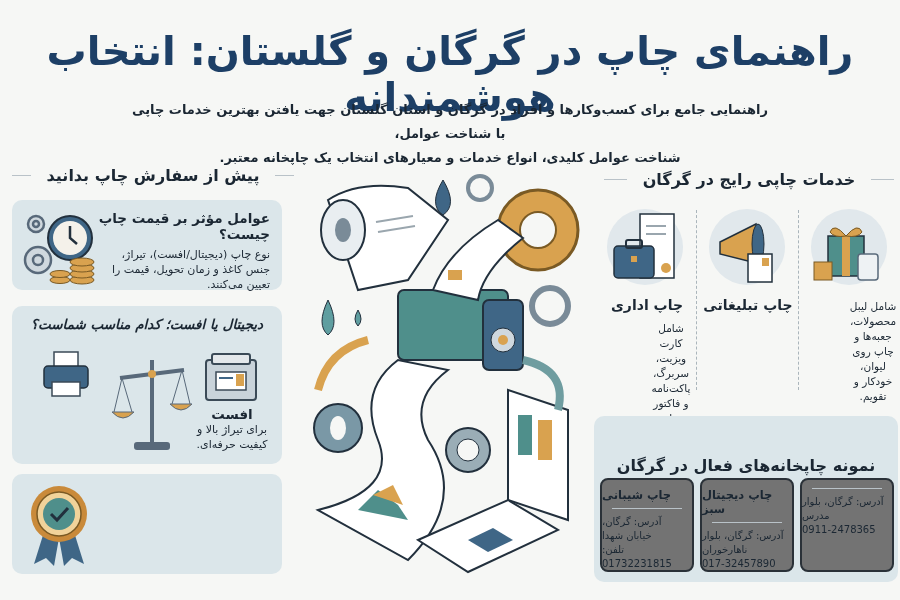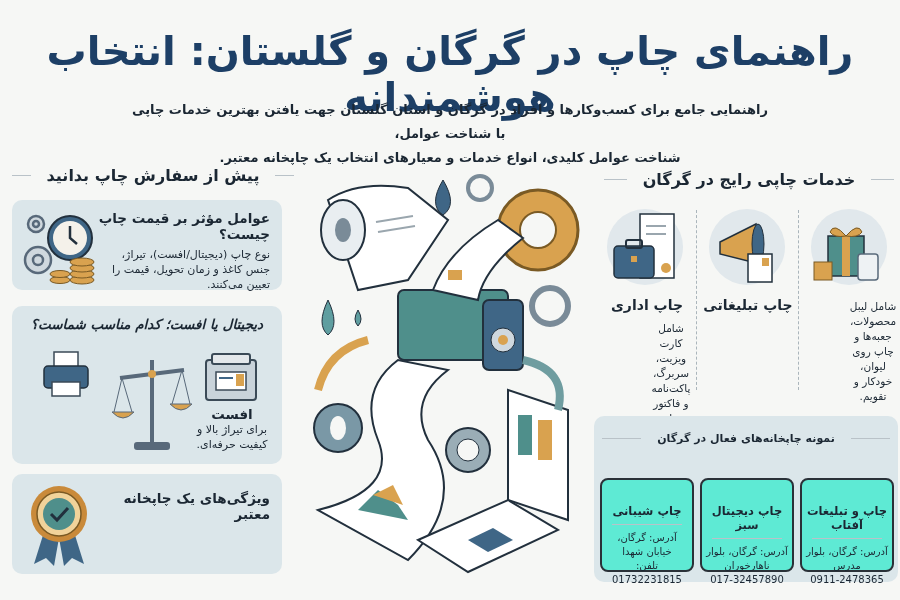--- a/index.html
+++ b/index.html
@@ -35,22 +35,22 @@
   .card .p { font-size: 11px; line-height: 15px; color: #1b2733; }
 
   .svc {
     position: absolute; text-align: center;
   }
   .svc .h { font-size: 14px; font-weight: bold; line-height: 19px; }
   .svc .p { font-size: 10.5px; line-height: 15px; margin-top: 6px; margin-left: 48px; }
   .vdiv { position: absolute; width: 0; border-left: 1px dashed #aab5bb; }
 
   .shop {
-    position: absolute; background: #5eead4; border: 2px solid #2a3138;
-    border-radius: 8px; text-align: center; padding-top: 24px;
+    position: absolute; background: #737373; border: 2px solid #2a3138;
+    border-radius: 8px; text-align: left; padding-top: 8px;
   }
   .shop .h { font-size: 11.5px; font-weight: bold; padding-bottom: 6px; }
   .shop .sep { height: 1px; background: #b9c2c8; margin: 0 10px 6px; }
   .shop .p { font-size: 10px; line-height: 14px; }
   .ltr { direction: ltr; unicode-bidi: embed; }
   svg { display: block; }
 </style>
 </head>
 <body>
 
@@ -127,21 +127,20 @@
     <svg width="52" height="50" viewBox="0 0 52 50">
       <rect x="14" y="2" width="24" height="16" fill="#fff" stroke="#3b4a57" stroke-width="1.5"></rect>
       <rect x="4" y="16" width="44" height="22" rx="4" fill="#3f6686" stroke="#22303d" stroke-width="1.5"></rect>
       <rect x="12" y="32" width="28" height="14" fill="#fff" stroke="#3b4a57" stroke-width="1.5"></rect>
     </svg>
   </div>
 </div>
 
 <div class="card" style="top:474px;left:12px;width:270px;height:100px;">
   <div style="position:absolute;right:12px;top:16px;width:170px;">
-    <div class="h">ویژگی‌های یک چاپخانه معتبر</div>
   </div>
   <div style="position:absolute;left:14px;top:8px;">
     <svg width="66" height="86" viewBox="0 0 66 86">
       <path d="M18 50 L8 82 L20 76 L28 84 L33 56 Z" fill="#3f6686"></path>
       <path d="M48 50 L58 82 L46 76 L38 84 L33 56 Z" fill="#3f6686"></path>
       <circle cx="33" cy="32" r="28" fill="#c98a3a"></circle>
       <circle cx="33" cy="32" r="22" fill="#f1d39a" stroke="#7a5a24" stroke-width="1.5"></circle>
       <circle cx="33" cy="32" r="16" fill="#4f8f8b"></circle>
       <path d="M25 32 L31 38 L42 26" stroke="#22303d" stroke-width="3" fill="none"></path>
     </svg>
@@ -240,27 +239,26 @@
 </div>
 <div class="svc" style="left:700px;top:296px;width:96px;">
   <div class="h">چاپ تبلیغاتی</div>
 </div>
 <div class="svc" style="left:600px;top:296px;width:94px;">
   <div class="h">چاپ اداری</div>
   <div class="p">شامل کارت ویزیت، سربرگ، پاکت‌نامه و فاکتور برای سازمان‌ها.</div>
 </div>
 
 <div class="card" style="top:416px;left:594px;width:304px;height:166px;">
-  <div class="sec-head" style="position:absolute;top:16px;left:8px;width:288px;font-size:11px;">
+  <div class="sec-head" style="position:absolute;top:24px;left:8px;width:288px;font-size:16px;flex-direction:column;">
     <span class="line"></span>
     <span class="txt">نمونه چاپخانه‌های فعال در گرگان</span>
     <span class="line"></span>
   </div>
   <div class="shop" style="right:4px;top:62px;width:94px;height:94px;">
-    <div class="h">چاپ و تبلیغات آفتاب</div>
     <div class="sep"></div>
     <div class="p">آدرس: گرگان، بلوار</div>
     <div class="p">مدرس</div>
     <div class="p ltr">0911-2478365</div>
   </div>
   <div class="shop" style="right:104px;top:62px;width:94px;height:94px;">
     <div class="h">چاپ دیجیتال سبز</div>
     <div class="sep"></div>
     <div class="p">آدرس: گرگان، بلوار</div>
     <div class="p">ناهارخوران</div>

